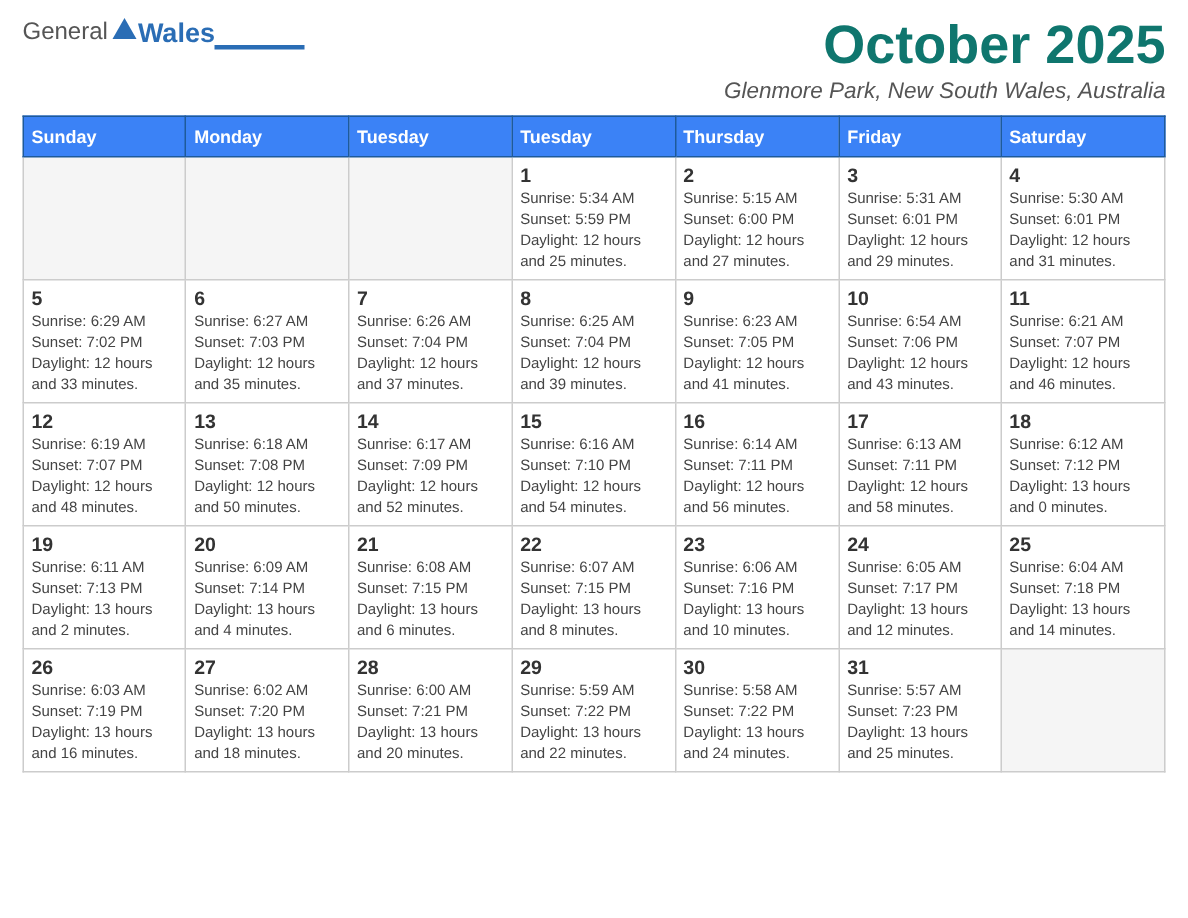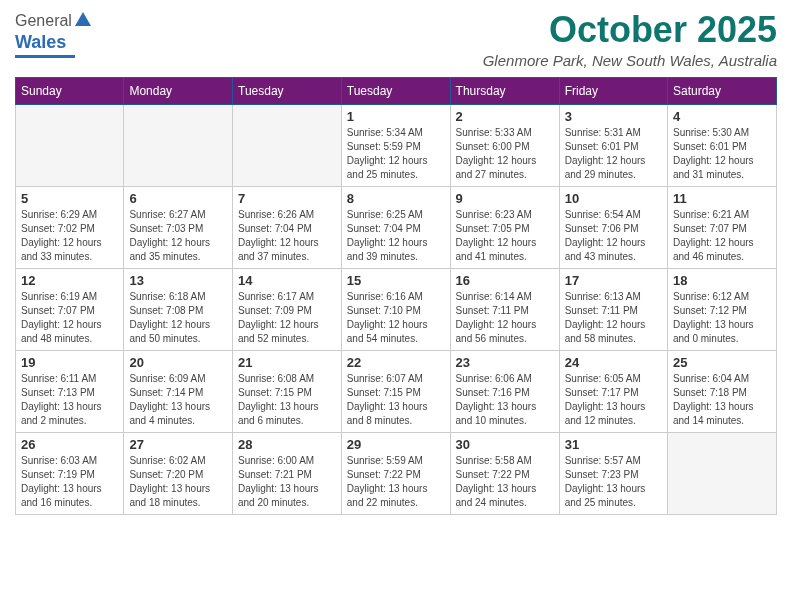--- a/index.html
+++ b/index.html
@@ -11,22 +11,22 @@
       padding: 10px 15px;
     }
     .header {
       display: flex;
       justify-content: space-between;
       align-items: flex-start;
       margin-bottom: 8px;
     }
     .logo {
       display: flex;
-      flex-direction: column;
-      align-items: flex-start;
+      flex-direction: row;
+      align-items: flex-end;
     }
     .logo-general { color: #555; }
     .logo-blue { color: #2a6db5; }
     .logo-line {
       width: 60px;
       height: 3px;
       background: #2a6db5;
       margin-top: 2px;
     }
     .title-area {
@@ -43,26 +43,26 @@
       color: #555;
       margin-top: 2px;
       font-style: italic;
     }
     .calendar {
       width: 100%;
       border-collapse: collapse;
       font-size: 11px;
     }
     .calendar th {
-      background: #701a75;
+      background: #3b82f6;
       color: #fff;
       text-align: left;
       padding: 6px 5px;
       font-size: 12px;
-      font-weight: normal;
+      font-weight: bold;
       border: 1px solid #1e5a9a;
     }
     .calendar td {
       border: 1px solid #ccc;
       vertical-align: top;
       padding: 4px 5px;
       width: 113px;
       height: 80px;
       background: #fff;
     }
@@ -124,21 +124,21 @@
         <td class="empty"></td>
         <td>
           <div class="day-number">1</div>
           <div class="day-info">Sunrise: 5:34 AM</div>
           <div class="day-info">Sunset: 5:59 PM</div>
           <div class="day-info">Daylight: 12 hours</div>
           <div class="day-info">and 25 minutes.</div>
         </td>
         <td>
           <div class="day-number">2</div>
-          <div class="day-info">Sunrise: 5:33 AM</div>
+          <div class="day-info">Sunrise: 5:15 AM</div>
           <div class="day-info">Sunset: 6:00 PM</div>
           <div class="day-info">Daylight: 12 hours</div>
           <div class="day-info">and 27 minutes.</div>
         </td>
         <td>
           <div class="day-number">3</div>
           <div class="day-info">Sunrise: 5:31 AM</div>
           <div class="day-info">Sunset: 6:01 PM</div>
           <div class="day-info">Daylight: 12 hours</div>
           <div class="day-info">and 29 minutes.</div>

